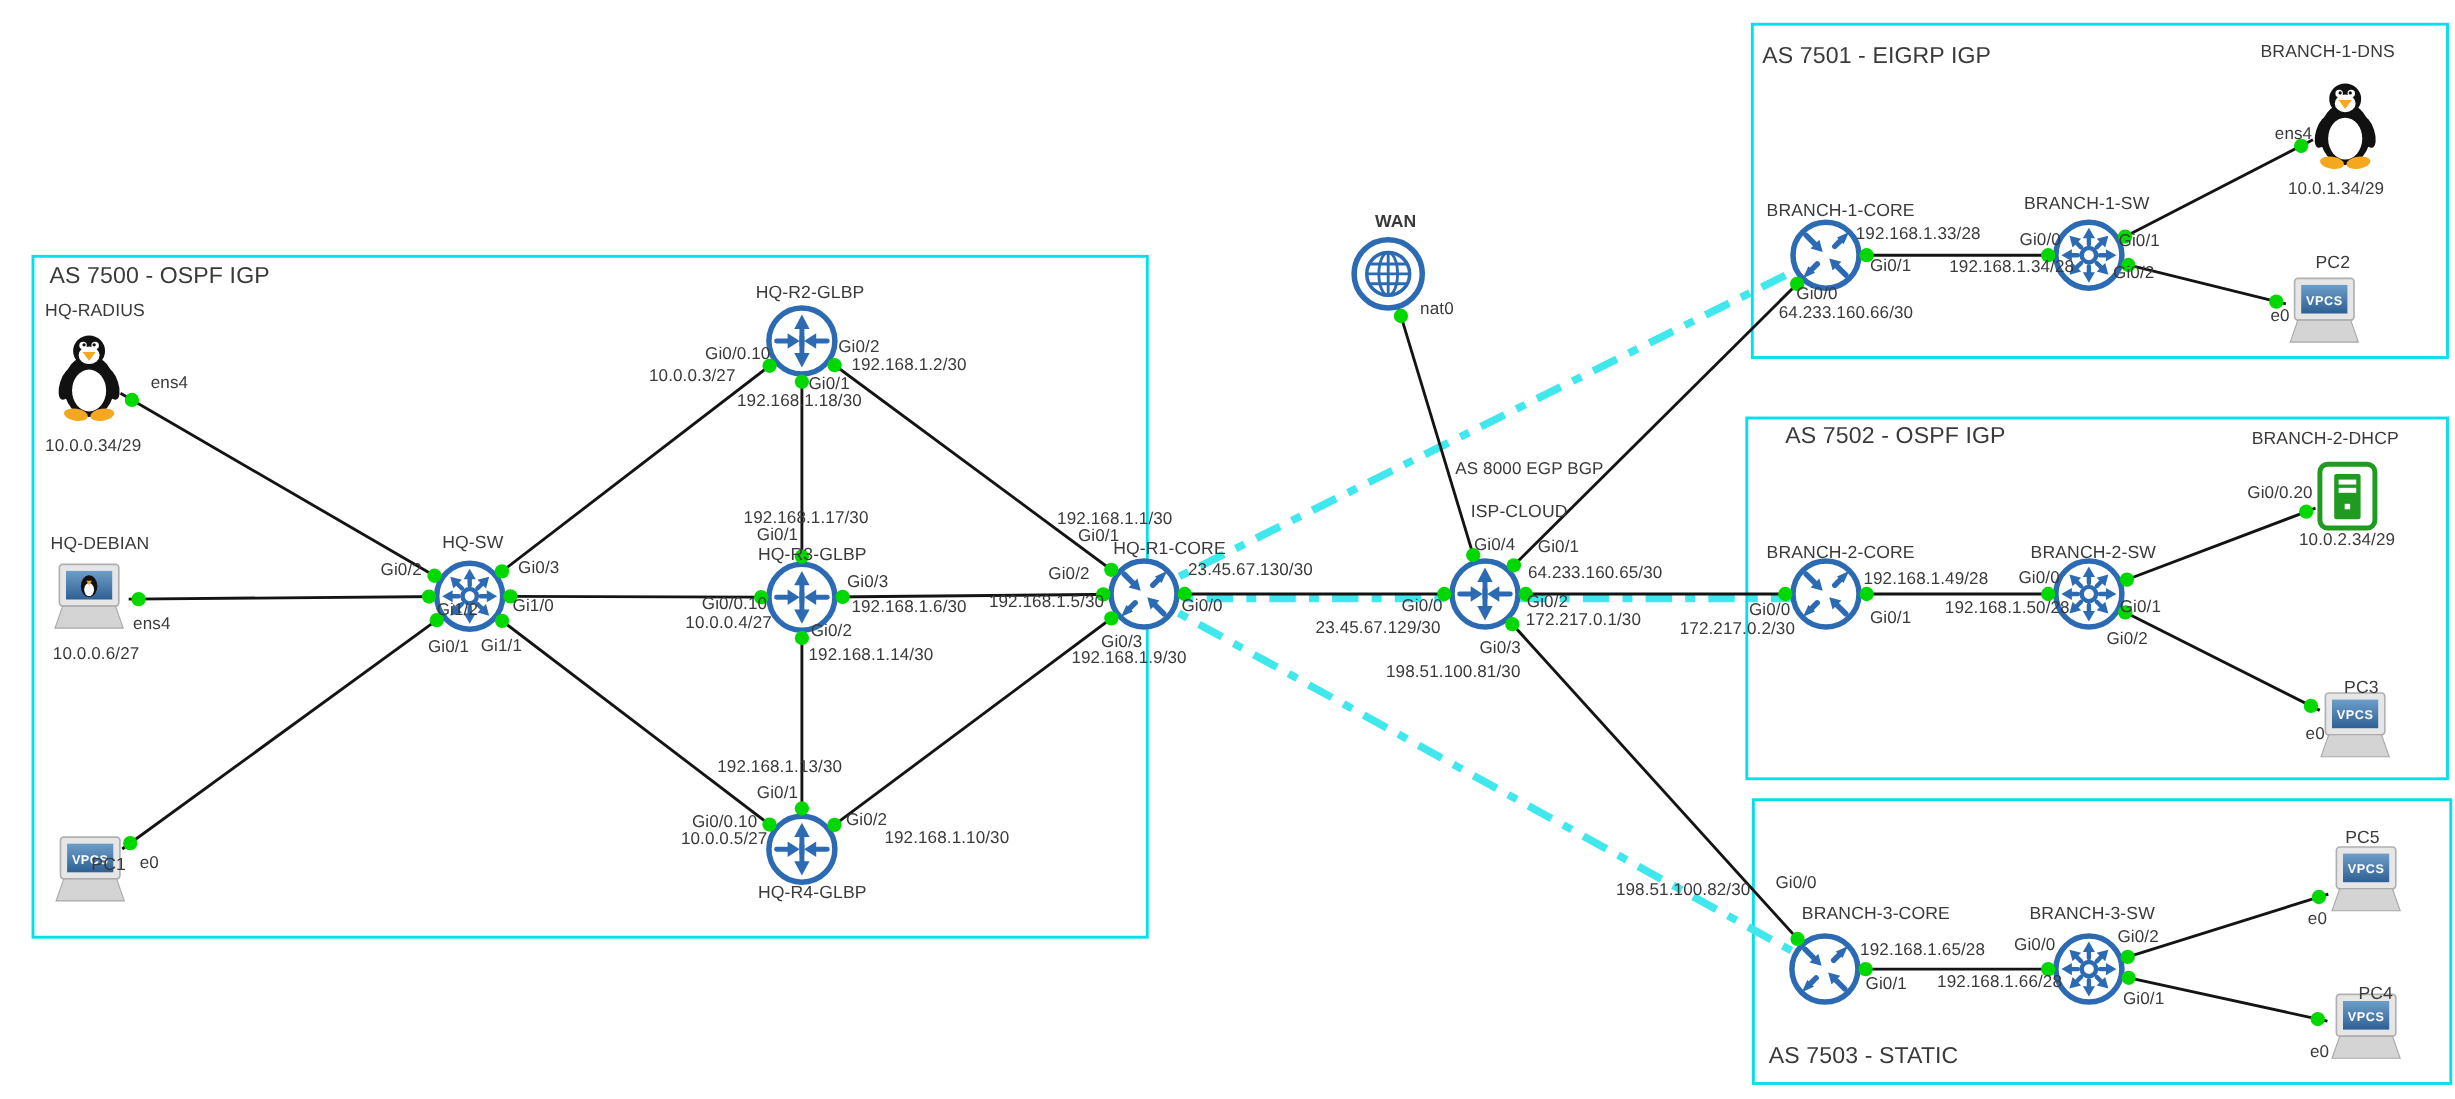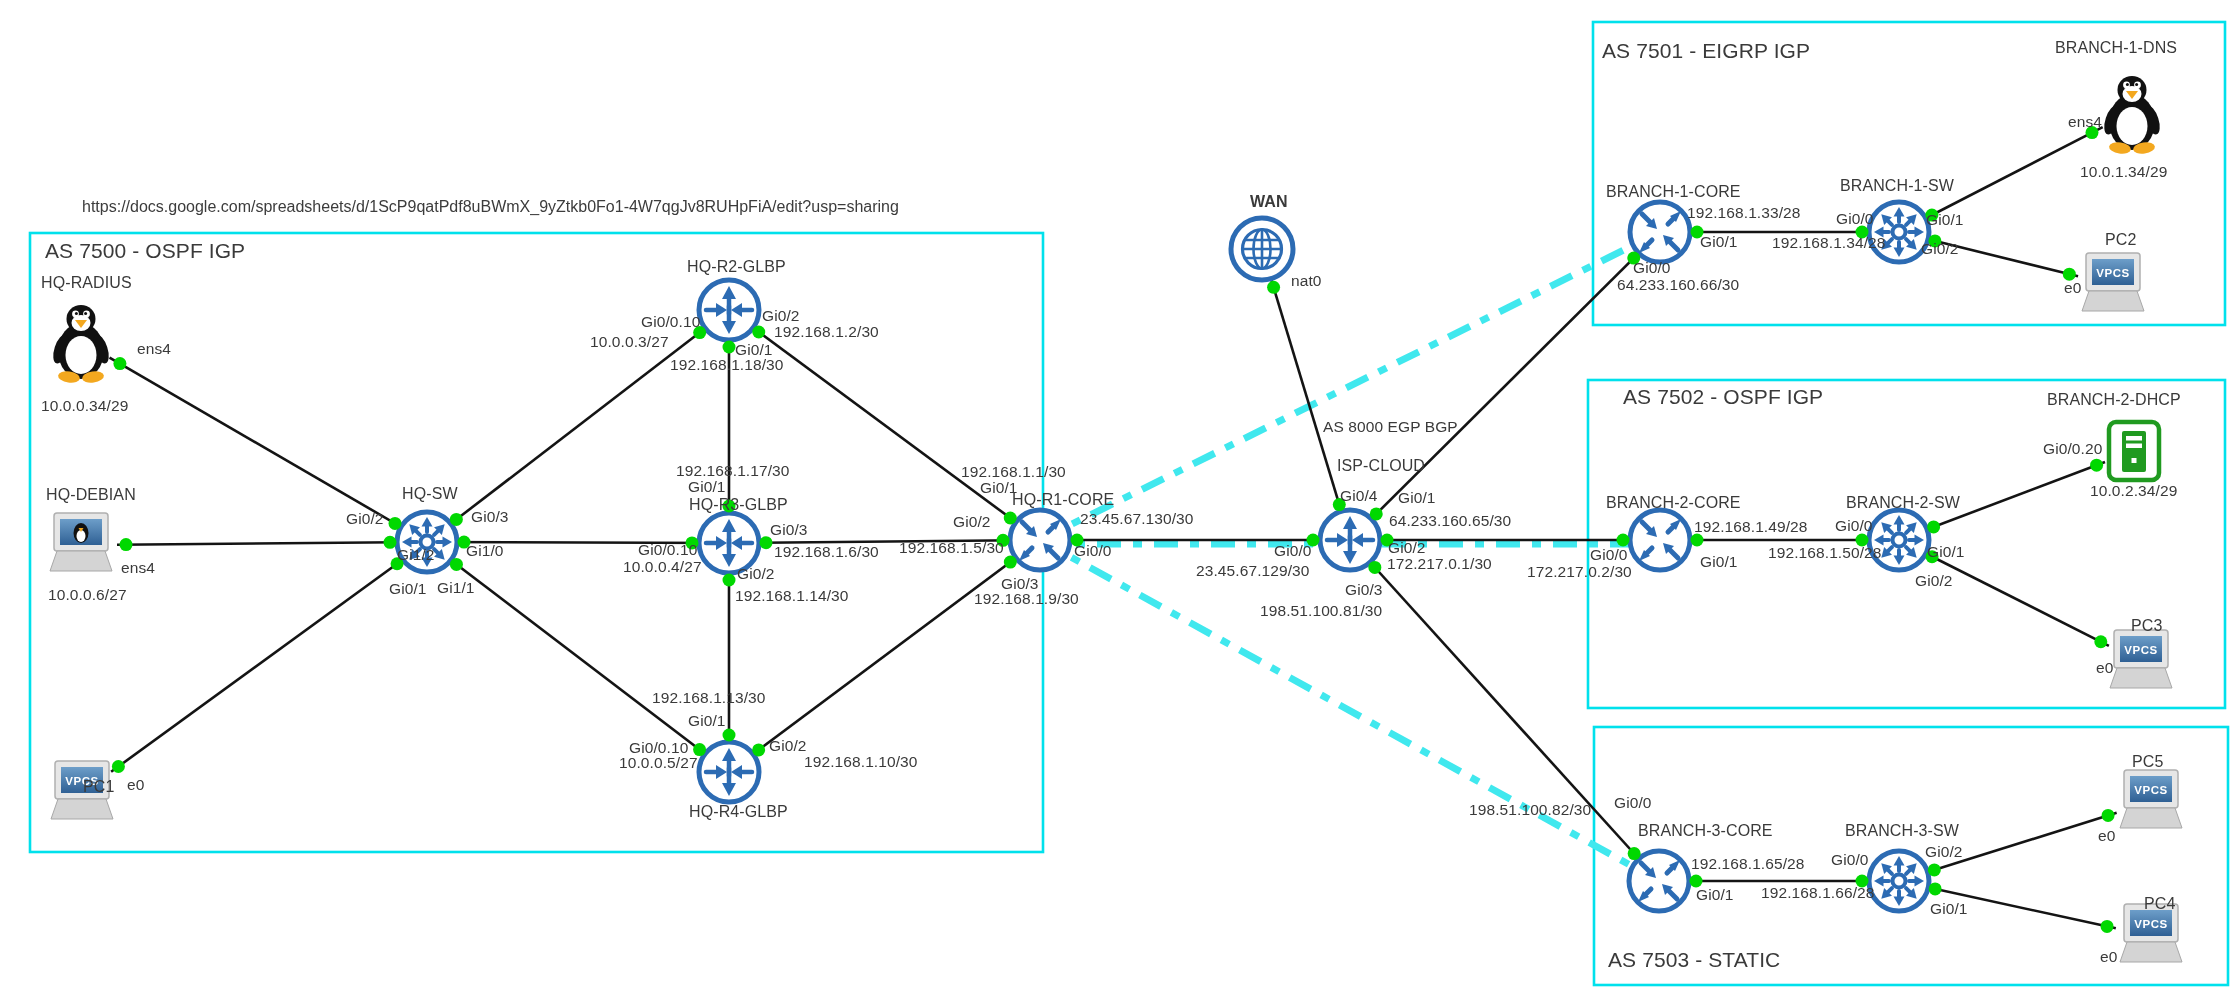--- a/index.html
+++ b/index.html
@@ -572,14 +572,13 @@
       <div class="lbl" style="left: 1614px; top: 803px;">Gi0/0</div>
       <div class="lbl" style="left: 1691px; top: 864px;">192.168.1.65/28</div>
       <div class="lbl" style="left: 1696px; top: 895px;">Gi0/1</div>
       <div class="lbl" style="left: 1831px; top: 860px;">Gi0/0</div>
       <div class="lbl" style="left: 1761px; top: 893px;">192.168.1.66/28</div>
       <div class="lbl" style="left: 1925px; top: 852px;">Gi0/2</div>
       <div class="lbl" style="left: 1930px; top: 909px;">Gi0/1</div>
       <div class="lbl" style="left: 2098px; top: 836px;">e0</div>
       <div class="lbl" style="left: 2100px; top: 957px;">e0</div>
     </div>
-  <div class="note url-note">https://docs.google.com/spreadsheets/d/1ScP9qatPdf8uBWmX_9yZtkb0Fo1-4W7qgJv8RUHpFiA/edit?usp=sharing</div>
 </div>
 
 </body></html>

